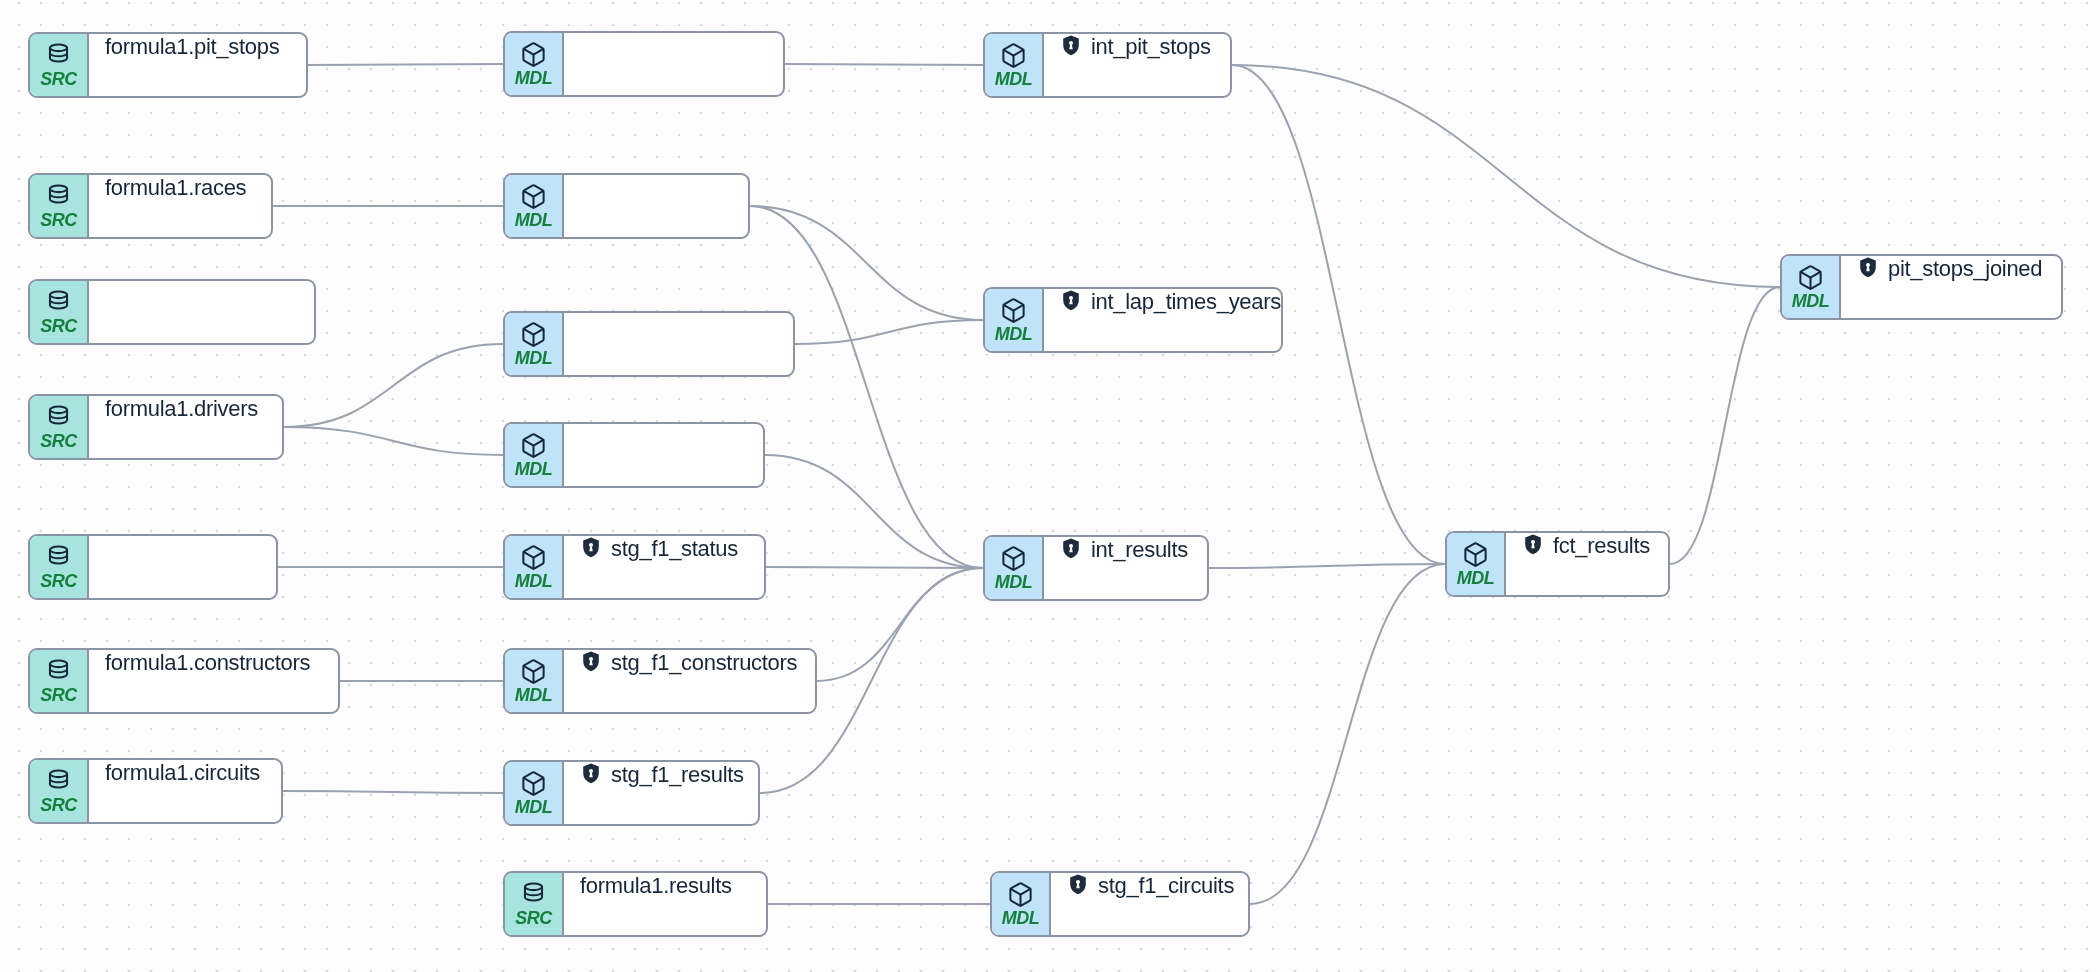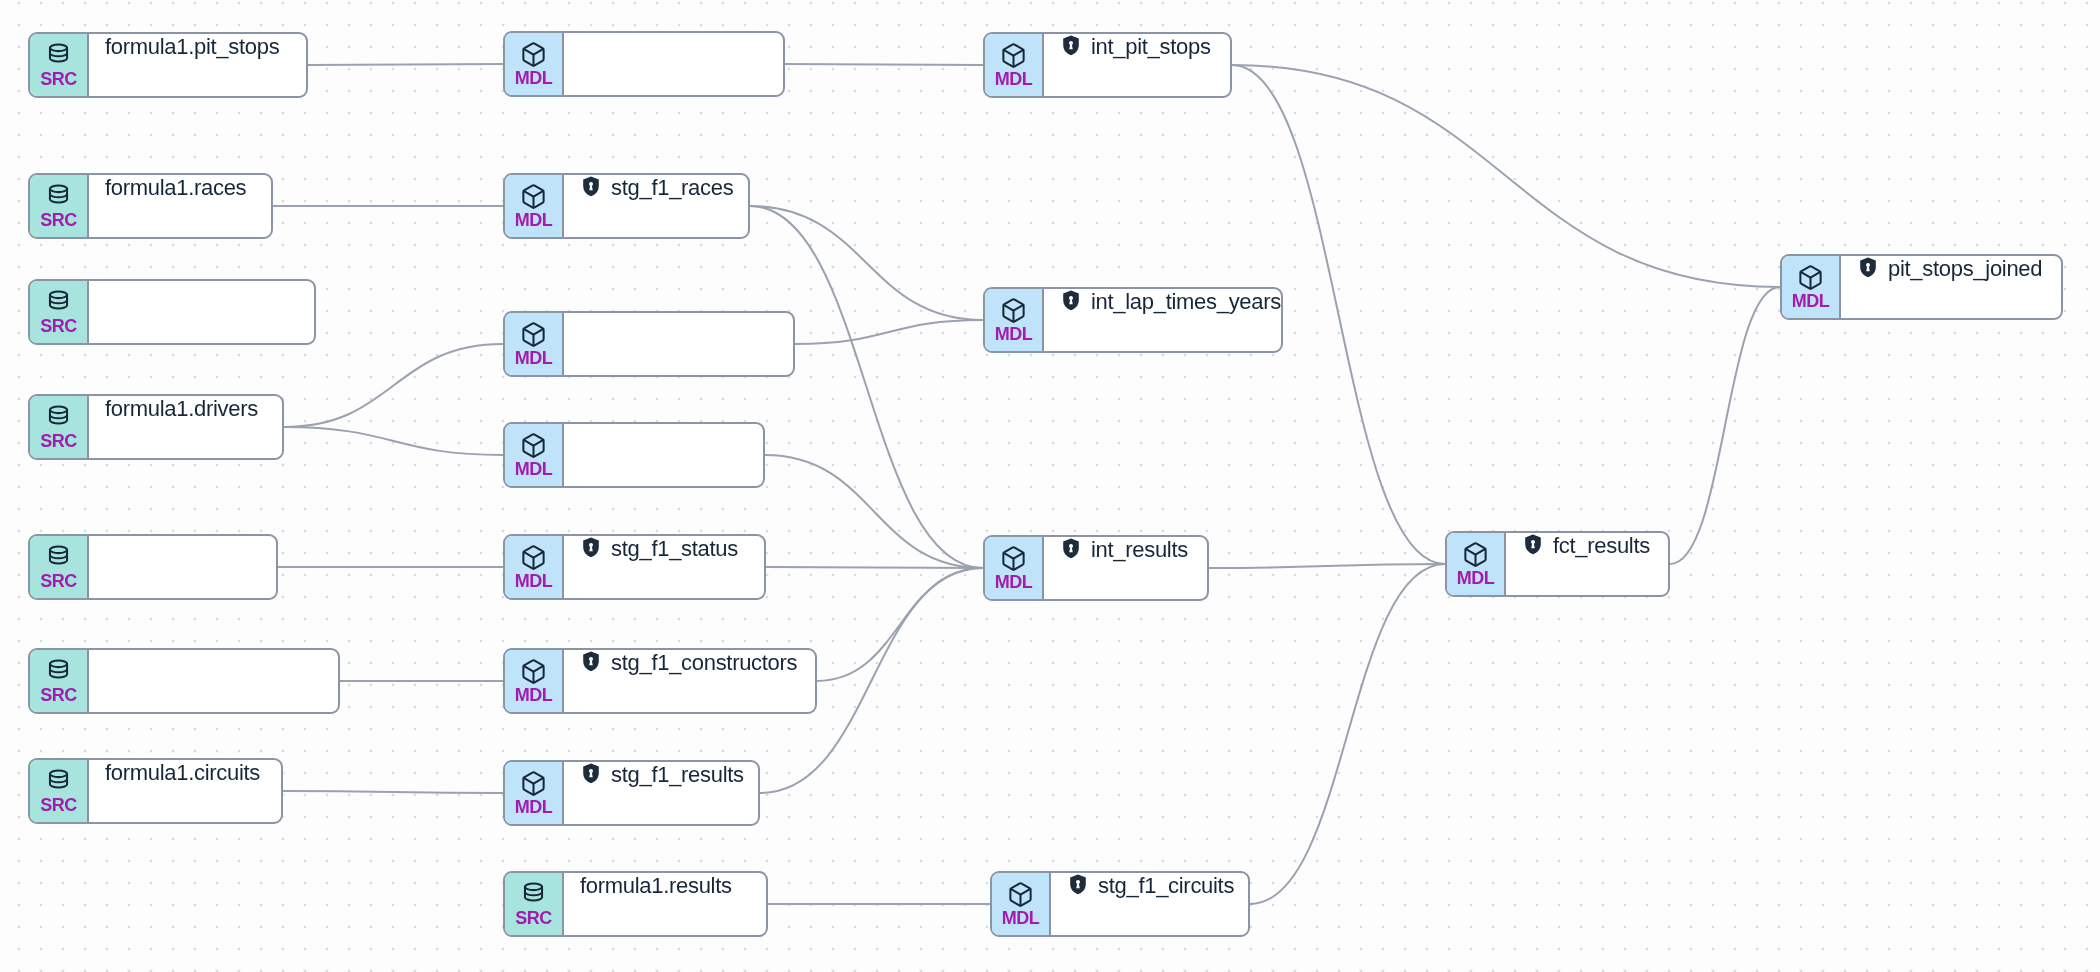--- a/index.html
+++ b/index.html
@@ -44,23 +44,24 @@
     justify-content:center;
     gap:1px;
     border-right:2px solid #8a94a4;
     border-radius:7px 0 0 7px;
   }
   .node.source .badge{background:#a6e4dd;}
   .node.model  .badge{background:#bfe3f8;}
   .badge-label{
     font-size:18px;
     font-weight:600;
-    color:#a21caf;
+    color:#15803d;
     letter-spacing:-0.5px;
     line-height:1;
+    font-style:italic;
   }
   .node-body{
     flex:1;
     display:flex;
     align-items:flex-start;
     padding:0 16px 0 16px;
     gap:9px;
     overflow:hidden;
   }
   .node-label{
@@ -173,20 +174,23 @@
         <div class="badge">
           <span class="icon">
             <svg width="27" height="27" viewBox="0 0 24 24" fill="none" stroke="#17273a" stroke-width="1.8" stroke-linecap="round" stroke-linejoin="round">
               <ellipse cx="12" cy="5.2" rx="7.6" ry="2.9"></ellipse>
               <path d="M4.4 5.2v4.6c0 1.6 3.4 2.9 7.6 2.9s7.6-1.3 7.6-2.9V5.2"></path>
               <path d="M4.4 9.8v4.6c0 1.6 3.4 2.9 7.6 2.9s7.6-1.3 7.6-2.9V9.8"></path>
             </svg>
           </span>
           <span class="badge-label">SRC</span>
         </div>
+        <div class="node-body">
+          <span class="node-label">formula1.constructors</span>
+        </div>
       </div>
       <div class="node source" style="left: 28px; top: 758px; width: 255px; height: 66px;">
         <div class="badge">
           <span class="icon">
             <svg width="27" height="27" viewBox="0 0 24 24" fill="none" stroke="#17273a" stroke-width="1.8" stroke-linecap="round" stroke-linejoin="round">
               <ellipse cx="12" cy="5.2" rx="7.6" ry="2.9"></ellipse>
               <path d="M4.4 5.2v4.6c0 1.6 3.4 2.9 7.6 2.9s7.6-1.3 7.6-2.9V5.2"></path>
               <path d="M4.4 9.8v4.6c0 1.6 3.4 2.9 7.6 2.9s7.6-1.3 7.6-2.9V9.8"></path>
             </svg>
           </span>
@@ -226,30 +230,20 @@
       <div class="node model" style="left: 503px; top: 173px; width: 247px; height: 66px;">
         <div class="badge">
           <span class="icon">
             <svg width="27" height="27" viewBox="0 0 24 24" fill="none" stroke="#17273a" stroke-width="1.8" stroke-linecap="round" stroke-linejoin="round">
               <path d="M21 16V8a2 2 0 0 0-1-1.73l-7-4a2 2 0 0 0-2 0l-7 4A2 2 0 0 0 3 8v8a2 2 0 0 0 1 1.73l7 4a2 2 0 0 0 2 0l7-4A2 2 0 0 0 21 16z"></path>
               <polyline points="3.27 6.96 12 12.01 20.73 6.96"></polyline>
               <line x1="12" y1="22.08" x2="12" y2="12"></line>
             </svg>
           </span>
           <span class="badge-label">MDL</span>
-        </div>
-        <div class="node-body">
-          <span class="icon">
-            <svg width="22" height="24" viewBox="0 0 24 26" fill="none">
-              <path d="M12 1.5l8.5 3.2v7.1c0 5.6-3.5 9.3-8.5 11.2-5-1.9-8.5-5.6-8.5-11.2V4.7z" fill="#1e2c3d"></path>
-              <circle cx="12" cy="9.7" r="2.2" fill="#ffffff"></circle>
-              <path d="M11.1 11.3h1.8l1 5.3h-3.8z" fill="#ffffff"></path>
-            </svg>
-          </span>
-          <span class="node-label">stg_f1_races</span>
         </div>
       </div>
       <div class="node model" style="left: 503px; top: 311px; width: 292px; height: 66px;">
         <div class="badge">
           <span class="icon">
             <svg width="27" height="27" viewBox="0 0 24 24" fill="none" stroke="#17273a" stroke-width="1.8" stroke-linecap="round" stroke-linejoin="round">
               <path d="M21 16V8a2 2 0 0 0-1-1.73l-7-4a2 2 0 0 0-2 0l-7 4A2 2 0 0 0 3 8v8a2 2 0 0 0 1 1.73l7 4a2 2 0 0 0 2 0l7-4A2 2 0 0 0 21 16z"></path>
               <polyline points="3.27 6.96 12 12.01 20.73 6.96"></polyline>
               <line x1="12" y1="22.08" x2="12" y2="12"></line>
             </svg>

